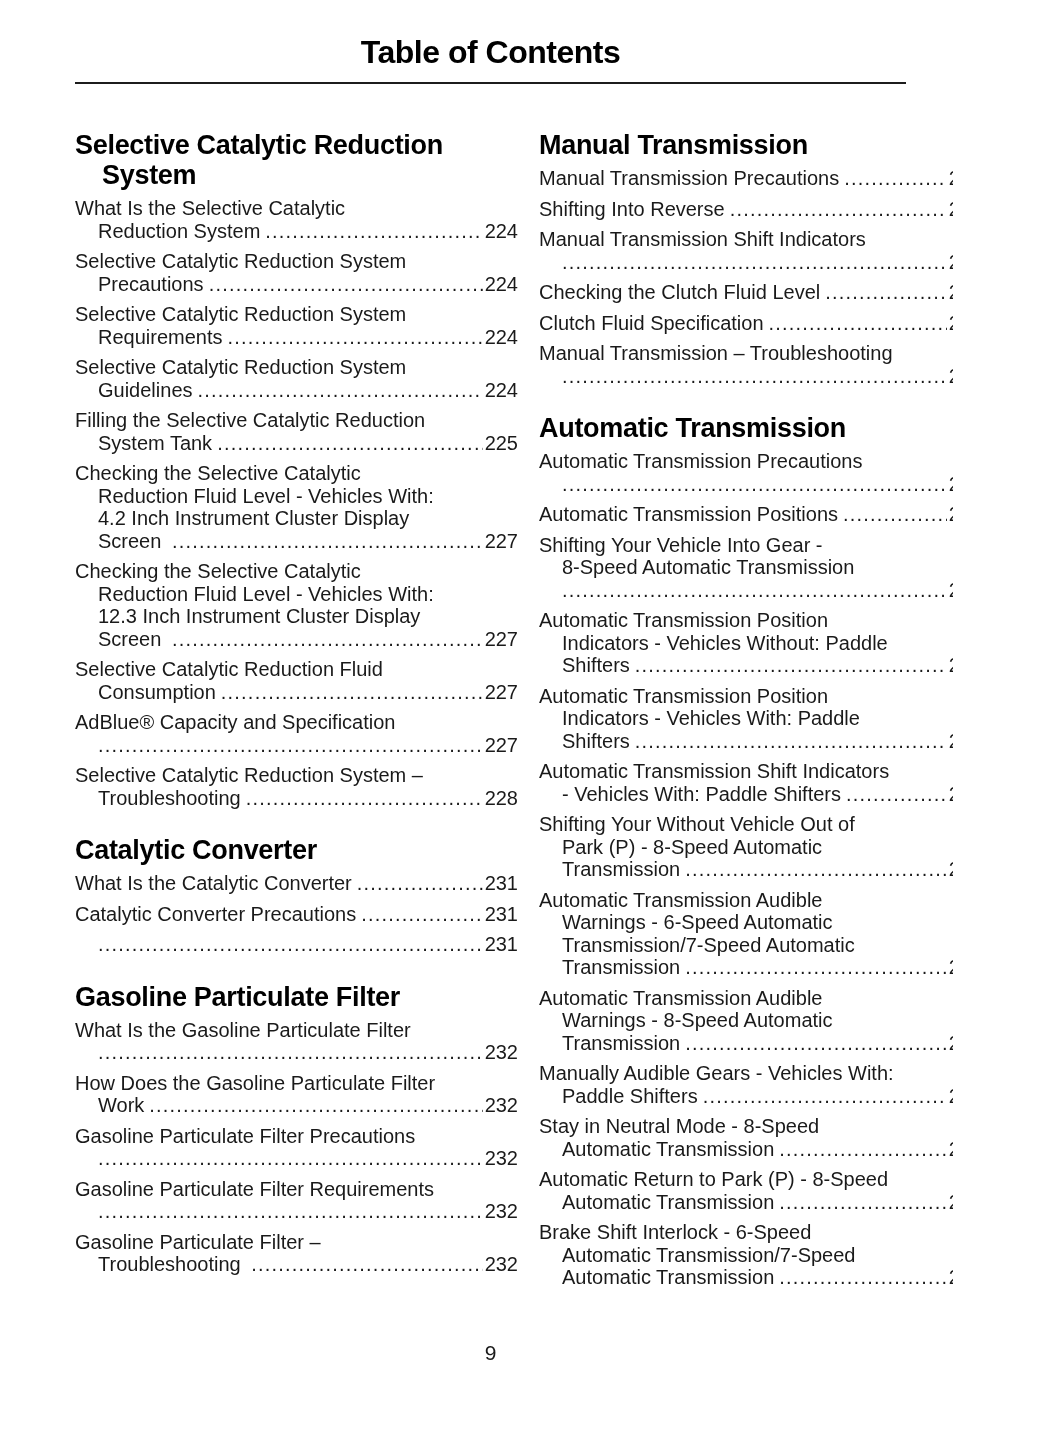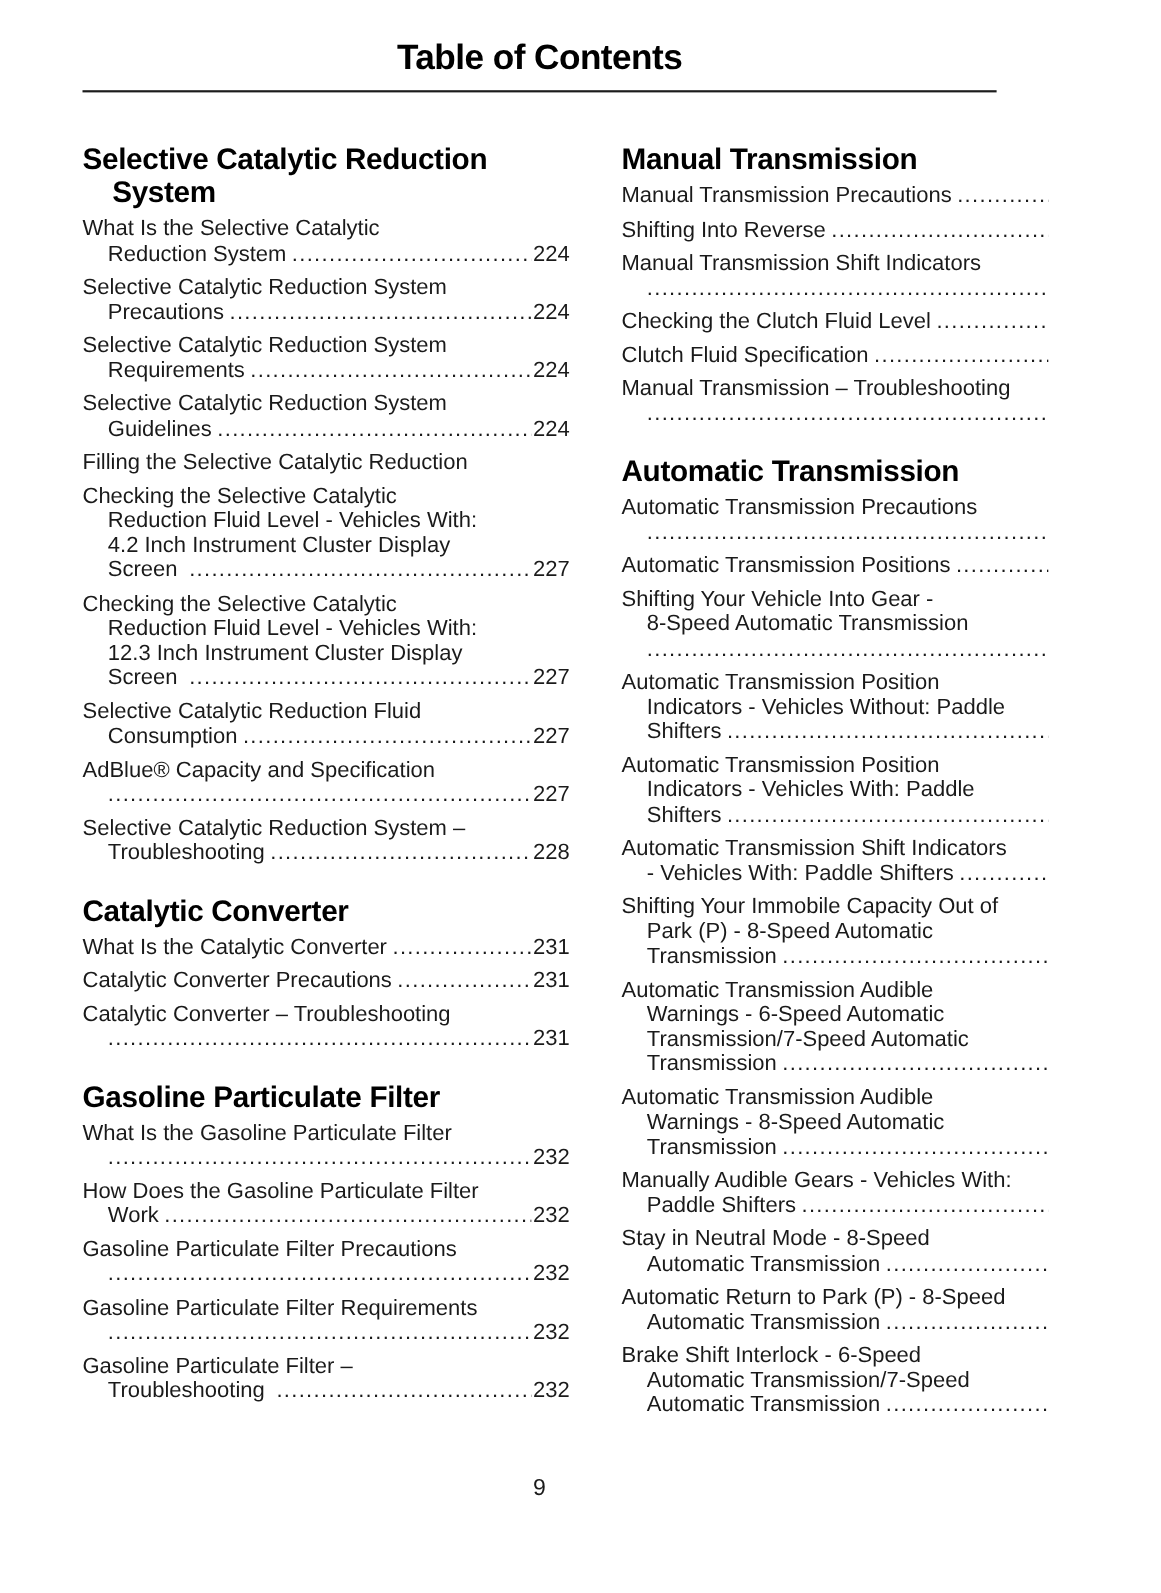--- a/index.html
+++ b/index.html
@@ -21,21 +21,21 @@
     line-height: 36px;
     font-weight: 700;
     letter-spacing: -0.5px;
     color: #000000;
   }
   .header-divider {
     height: 0;
     border-top: 2px solid #1c1c1c;
     margin: 0 0 46px 0;
   }
-  .toc-columns { display: flex; gap: 47px; }
+  .toc-columns { display: flex; gap: 21px; }
   .toc-column { flex: 0 0 443px; width: 443px; }
   .toc-section + .toc-section { margin-top: 26px; }
   .section-heading {
     margin: 0 0 7px 0;
     font-size: 27px;
     line-height: 30px;
     font-weight: 700;
     letter-spacing: -0.3px;
     color: #000000;
   }
@@ -116,20 +116,25 @@
             <div class="toc-entry">
               <div class="line">Selective Catalytic Reduction System</div>
               <div class="line last indent">
                 <span class="txt">Guidelines</span>
                 <span class="leader"></span>
                 <span class="pg">224</span>
               </div>
             </div>
             <div class="toc-entry">
               <div class="line">Filling the Selective Catalytic Reduction</div>
+              <div class="line last indent">
+                <span class="txt">System Tank</span>
+                <span class="leader"></span>
+                <span class="pg">225</span>
+              </div>
             </div>
             <div class="toc-entry">
               <div class="line">Checking the Selective Catalytic</div>
               <div class="line indent">Reduction Fluid Level - Vehicles With:</div>
               <div class="line indent">4.2 Inch Instrument Cluster Display</div>
               <div class="line last indent">
                 <span class="txt">Screen </span>
                 <span class="leader"></span>
                 <span class="pg">227</span>
               </div>
@@ -183,21 +188,20 @@
               </div>
             </div>
             <div class="toc-entry">
               <div class="line last">
                 <span class="txt">Catalytic Converter Precautions</span>
                 <span class="leader"></span>
                 <span class="pg">231</span>
               </div>
             </div>
             <div class="toc-entry">
-              <div class="line">Catalytic Converter – Troubleshooting</div>
               <div class="line last indent">
                 <span class="txt"></span>
                 <span class="leader"></span>
                 <span class="pg">231</span>
               </div>
             </div>
           </div>
   </section>
         <section class="toc-section">
     <h2 class="section-heading">
@@ -348,21 +352,21 @@
             </div>
             <div class="toc-entry">
               <div class="line">Automatic Transmission Shift Indicators</div>
               <div class="line last indent">
                 <span class="txt">- Vehicles With: Paddle Shifters</span>
                 <span class="leader"></span>
                 <span class="pg">238</span>
               </div>
             </div>
             <div class="toc-entry">
-              <div class="line">Shifting Your Immobile Capacity Out of</div>
+              <div class="line">Shifting Your Without Vehicle Out of</div>
               <div class="line indent">Park (P) - 8-Speed Automatic</div>
               <div class="line last indent">
                 <span class="txt">Transmission</span>
                 <span class="leader"></span>
                 <span class="pg">238</span>
               </div>
             </div>
             <div class="toc-entry">
               <div class="line">Automatic Transmission Audible</div>
               <div class="line indent">Warnings - 6-Speed Automatic</div>

